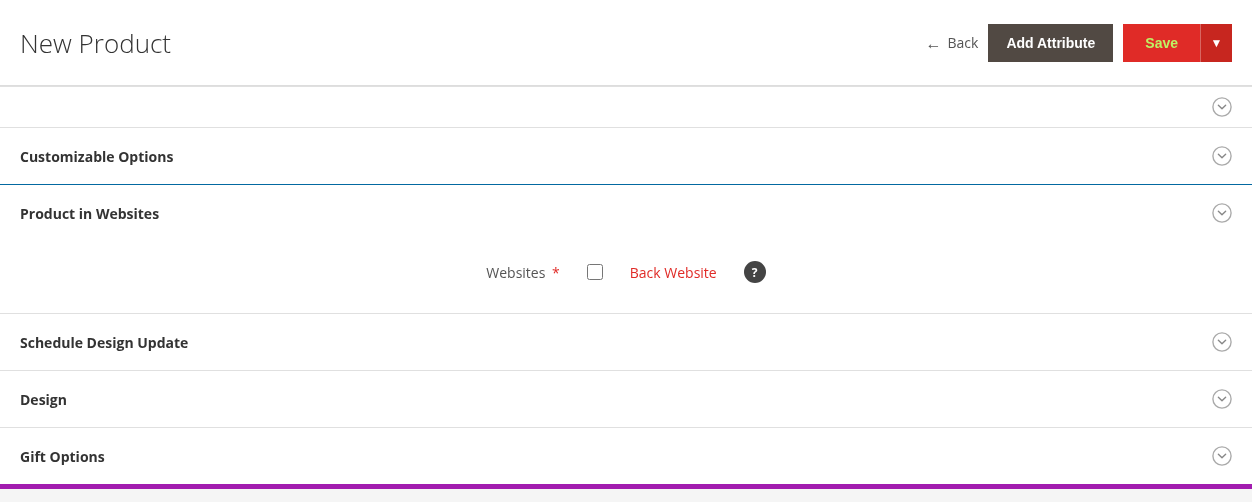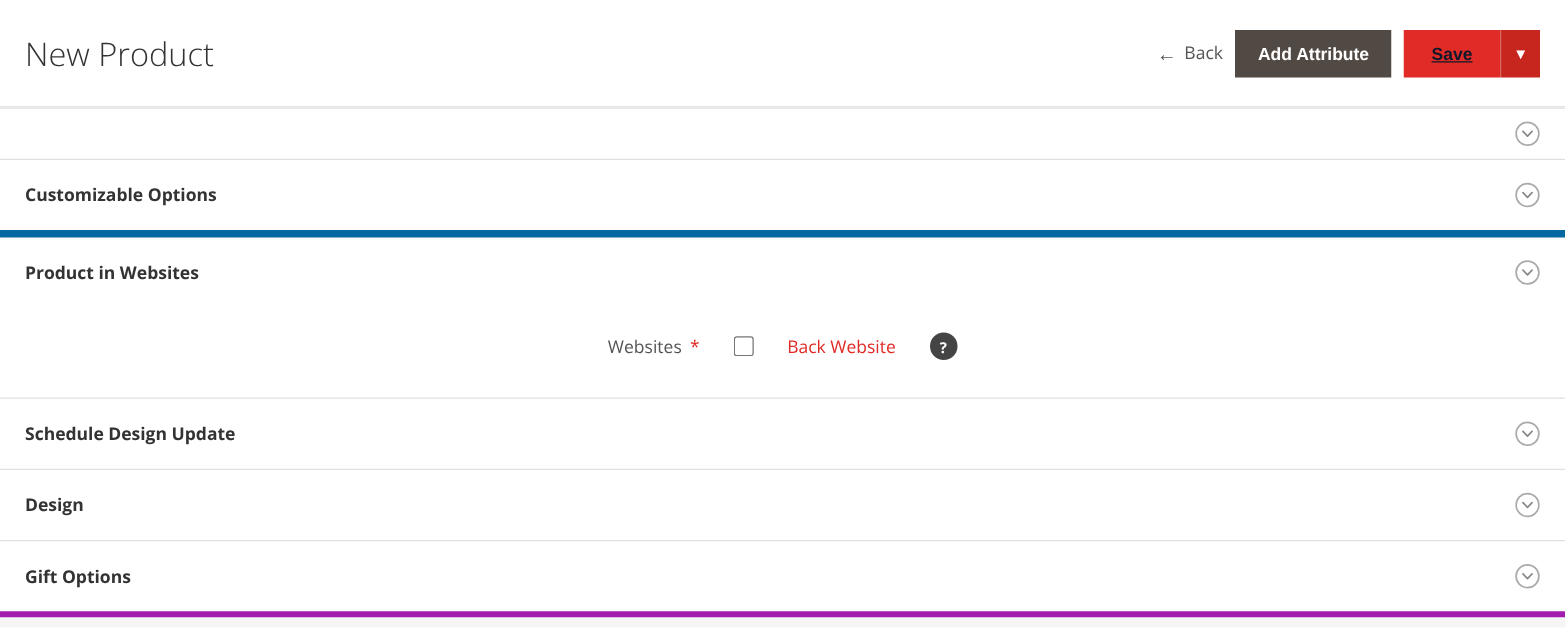--- a/index.html
+++ b/index.html
@@ -59,27 +59,26 @@
       text-align: center;
     }
 
     .btn-save-group {
       display: flex;
       height: 38px;
     }
 
     .btn-save {
       background: #e02b27;
-      color: #0f172a;
+      color: #bef264;
       border: none;
       padding: 0 22px;
       font-size: 14px;
       cursor: pointer;
       font-weight: 600;
-      text-decoration: underline;
     }
 
     .btn-save-dropdown {
       background: #c7261f;
       color: #fff;
       border: none;
       border-left: 1px solid rgba(255,255,255,0.3);
       width: 32px;
       cursor: pointer;
       display: flex;
@@ -127,21 +126,21 @@
     .section-top {
       border-top: 1px solid #e0e0e0;
       padding: 10px 20px;
       display: flex;
       align-items: center;
       justify-content: flex-end;
     }
 
     
     .section-expanded {
-      border-top: 6px solid #0369a1;
+      border-top: 1px solid #0369a1;
     }
 
     .section-expanded-header {
       padding: 18px 20px;
       display: flex;
       align-items: center;
       justify-content: space-between;
       cursor: pointer;
     }
 

